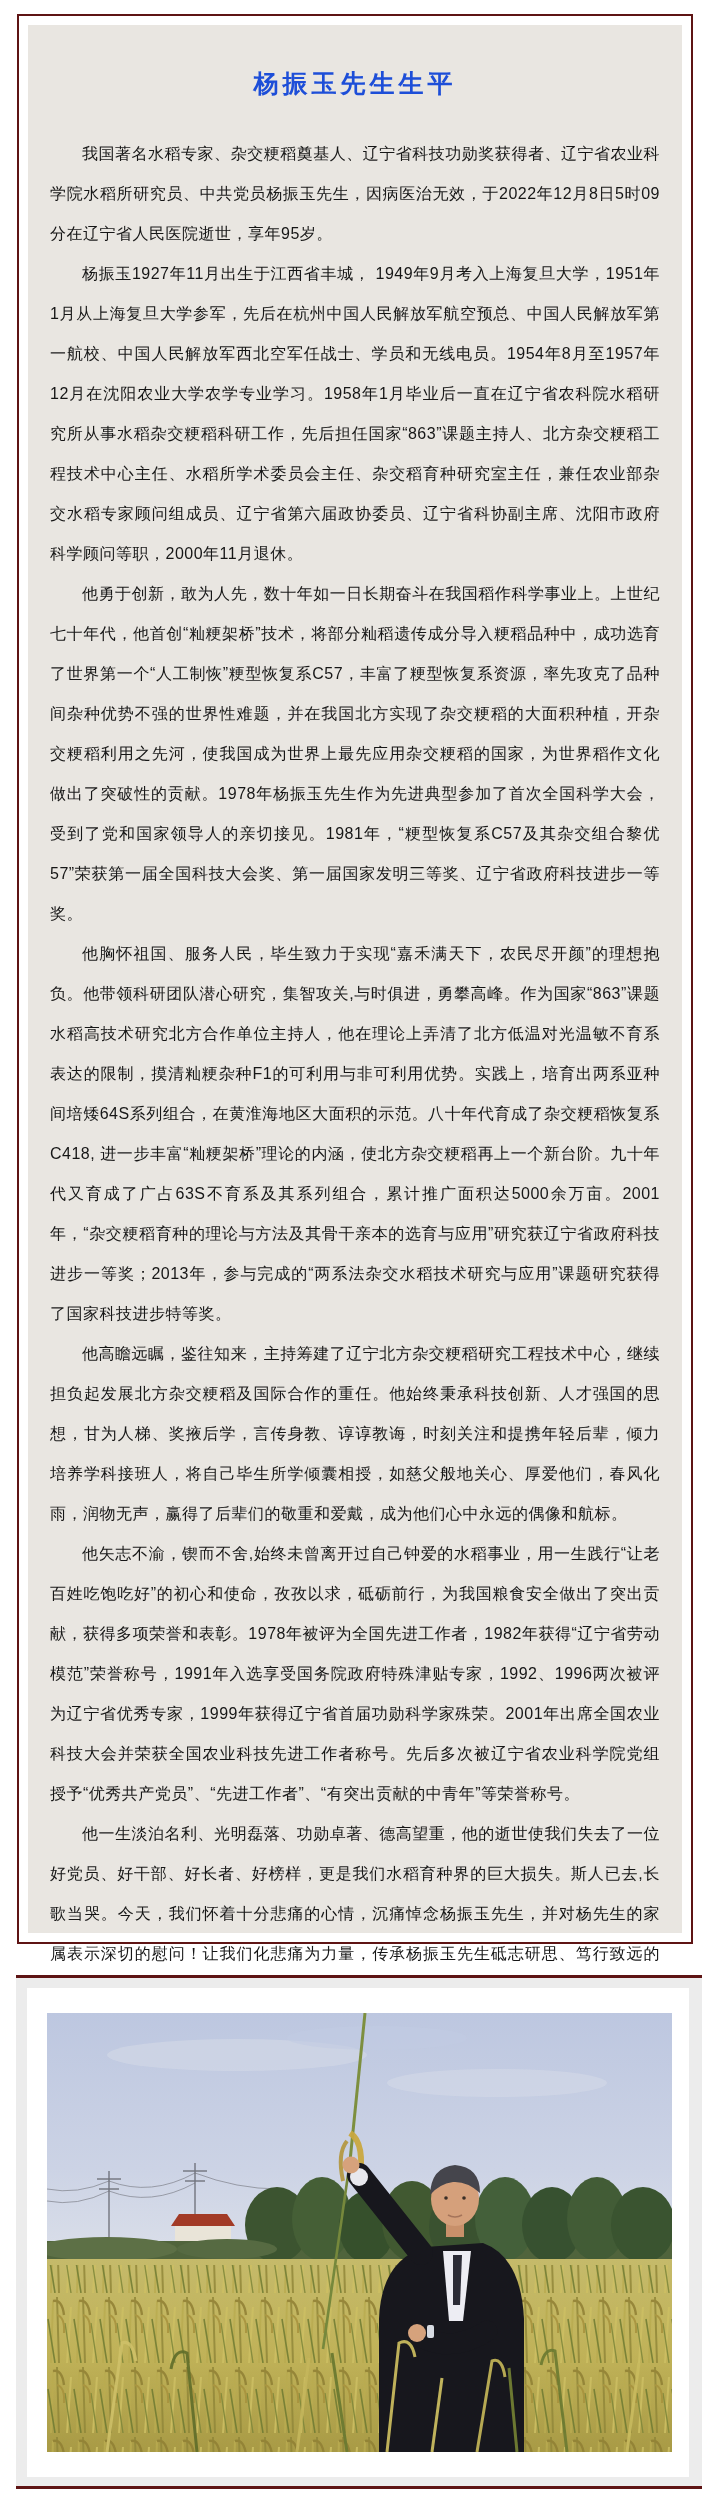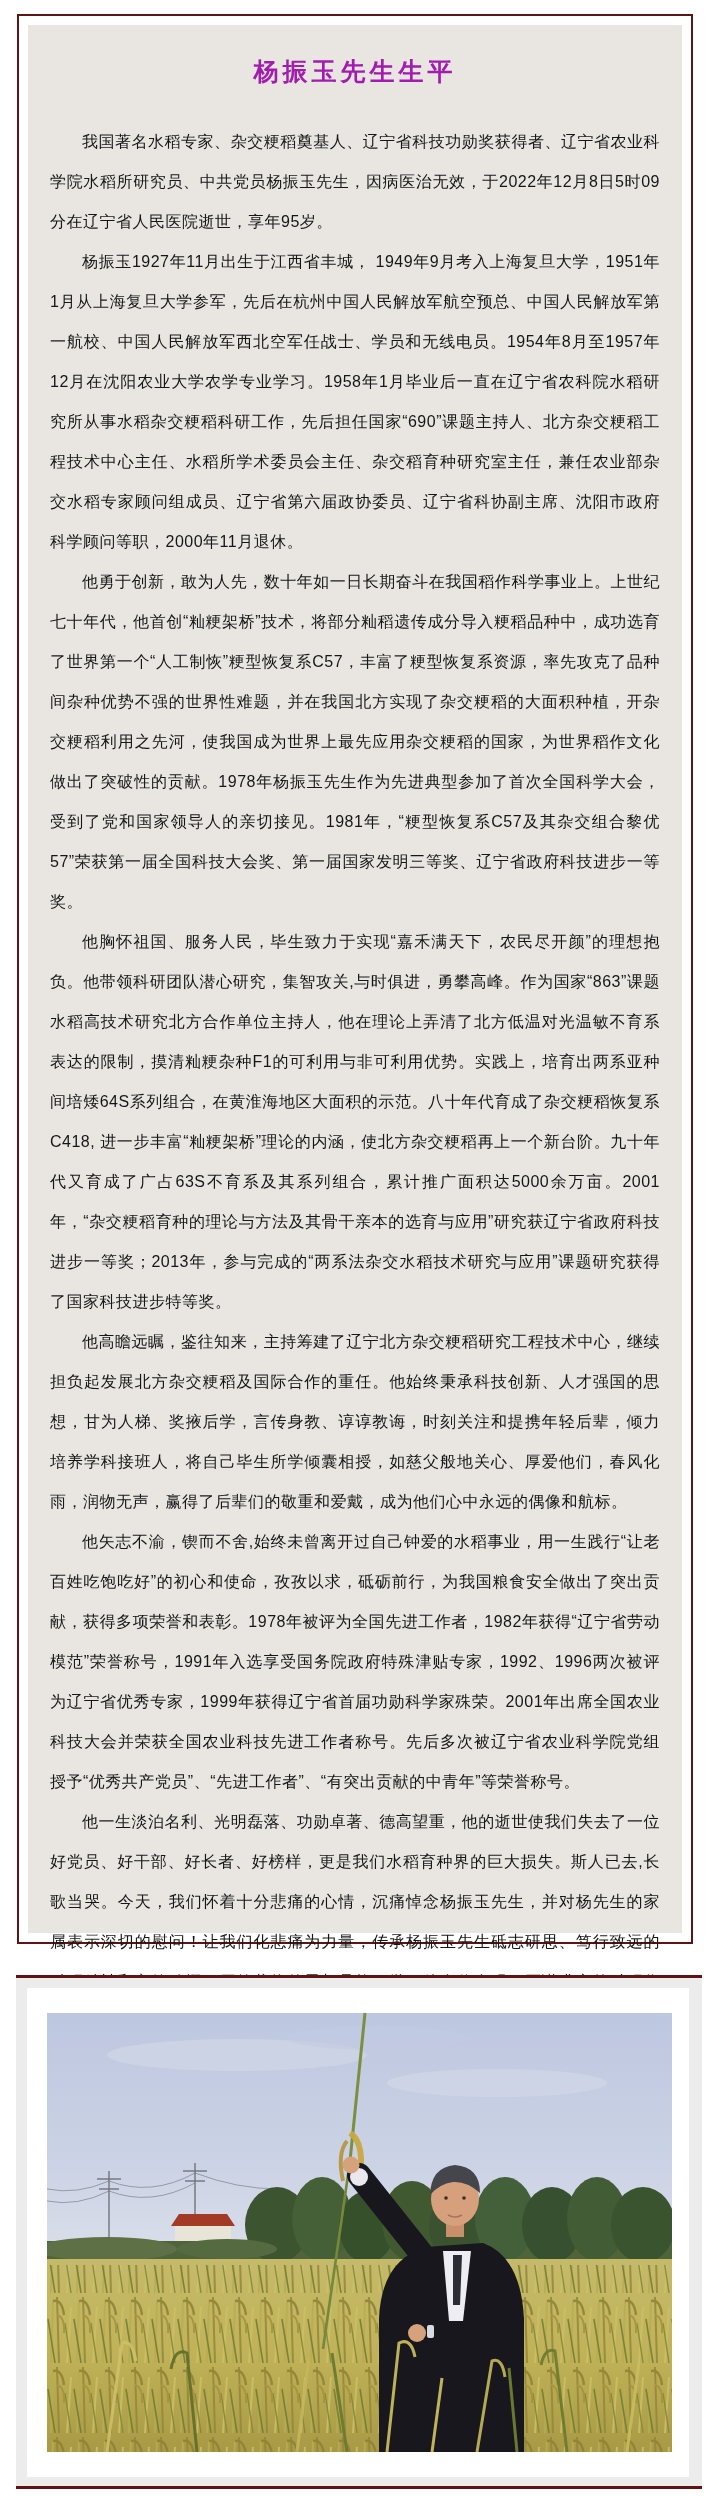--- a/index.html
+++ b/index.html
@@ -25,22 +25,22 @@
     background: #e9e6e1;
     width: 100%; height: 100%;
     padding: 30px 22px 26px 22px;
     color: #141414;
   }
   .doc-title {
     text-align: center;
     font-size: 25px;
     font-weight: bold;
     letter-spacing: 4px;
-    margin: 0 0 34px 0;
-    color: #a21caf;
+    margin: 12px 0 34px 0;
+    color: #1d4ed8;
   }
   .doc-body p {
     font-size: 16px;
     line-height: 40px;
     text-align: justify;
     text-indent: 2em;
     letter-spacing: 0.5px;
     color: #161616;
   }
 
@@ -78,21 +78,21 @@
   }
 </style>
 </head>
 <body>
 
 <div class="doc-frame">
   <div class="doc-content">
     <h1 class="doc-title">杨振玉先生生平</h1>
     <div class="doc-body">
       <p>我国著名水稻专家、杂交粳稻奠基人、辽宁省科技功勋奖获得者、辽宁省农业科学院水稻所研究员、中共党员杨振玉先生，因病医治无效，于2022年12月8日5时09分在辽宁省人民医院逝世，享年95岁。</p>
-      <p>杨振玉1927年11月出生于江西省丰城， 1949年9月考入上海复旦大学，1951年1月从上海复旦大学参军，先后在杭州中国人民解放军航空预总、中国人民解放军第一航校、中国人民解放军西北空军任战士、学员和无线电员。1954年8月至1957年12月在沈阳农业大学农学专业学习。1958年1月毕业后一直在辽宁省农科院水稻研究所从事水稻杂交粳稻科研工作，先后担任国家“690”课题主持人、北方杂交粳稻工程技术中心主任、水稻所学术委员会主任、杂交稻育种研究室主任，兼任农业部杂交水稻专家顾问组成员、辽宁省第六届政协委员、辽宁省科协副主席、沈阳市政府科学顾问等职，2000年11月退休。</p>
+      <p>杨振玉1927年11月出生于江西省丰城， 1949年9月考入上海复旦大学，1951年1月从上海复旦大学参军，先后在杭州中国人民解放军航空预总、中国人民解放军第一航校、中国人民解放军西北空军任战士、学员和无线电员。1954年8月至1957年12月在沈阳农业大学农学专业学习。1958年1月毕业后一直在辽宁省农科院水稻研究所从事水稻杂交粳稻科研工作，先后担任国家“863”课题主持人、北方杂交粳稻工程技术中心主任、水稻所学术委员会主任、杂交稻育种研究室主任，兼任农业部杂交水稻专家顾问组成员、辽宁省第六届政协委员、辽宁省科协副主席、沈阳市政府科学顾问等职，2000年11月退休。</p>
       <p>他勇于创新，敢为人先，数十年如一日长期奋斗在我国稻作科学事业上。上世纪七十年代，他首创“籼粳架桥”技术，将部分籼稻遗传成分导入粳稻品种中，成功选育了世界第一个“人工制恢”粳型恢复系C57，丰富了粳型恢复系资源，率先攻克了品种间杂种优势不强的世界性难题，并在我国北方实现了杂交粳稻的大面积种植，开杂交粳稻利用之先河，使我国成为世界上最先应用杂交粳稻的国家，为世界稻作文化做出了突破性的贡献。1978年杨振玉先生作为先进典型参加了首次全国科学大会，受到了党和国家领导人的亲切接见。1981年，“粳型恢复系C57及其杂交组合黎优57”荣获第一届全国科技大会奖、第一届国家发明三等奖、辽宁省政府科技进步一等奖。</p>
       <p>他胸怀祖国、服务人民，毕生致力于实现“嘉禾满天下，农民尽开颜”的理想抱负。他带领科研团队潜心研究，集智攻关,与时俱进，勇攀高峰。作为国家“863”课题水稻高技术研究北方合作单位主持人，他在理论上弄清了北方低温对光温敏不育系表达的限制，摸清籼粳杂种F1的可利用与非可利用优势。实践上，培育出两系亚种间培矮64S系列组合，在黄淮海地区大面积的示范。八十年代育成了杂交粳稻恢复系C418, 进一步丰富“籼粳架桥”理论的内涵，使北方杂交粳稻再上一个新台阶。九十年代又育成了广占63S不育系及其系列组合，累计推广面积达5000余万亩。2001年，“杂交粳稻育种的理论与方法及其骨干亲本的选育与应用”研究获辽宁省政府科技进步一等奖；2013年，参与完成的“两系法杂交水稻技术研究与应用”课题研究获得了国家科技进步特等奖。</p>
       <p>他高瞻远瞩，鉴往知来，主持筹建了辽宁北方杂交粳稻研究工程技术中心，继续担负起发展北方杂交粳稻及国际合作的重任。他始终秉承科技创新、人才强国的思想，甘为人梯、奖掖后学，言传身教、谆谆教诲，时刻关注和提携年轻后辈，倾力培养学科接班人，将自己毕生所学倾囊相授，如慈父般地关心、厚爱他们，春风化雨，润物无声，赢得了后辈们的敬重和爱戴，成为他们心中永远的偶像和航标。</p>
       <p>他矢志不渝，锲而不舍,始终未曾离开过自己钟爱的水稻事业，用一生践行“让老百姓吃饱吃好”的初心和使命，孜孜以求，砥砺前行，为我国粮食安全做出了突出贡献，获得多项荣誉和表彰。1978年被评为全国先进工作者，1982年获得“辽宁省劳动模范”荣誉称号，1991年入选享受国务院政府特殊津贴专家，1992、1996两次被评为辽宁省优秀专家，1999年获得辽宁省首届功勋科学家殊荣。2001年出席全国农业科技大会并荣获全国农业科技先进工作者称号。先后多次被辽宁省农业科学院党组授予“优秀共产党员”、“先进工作者”、“有突出贡献的中青年”等荣誉称号。</p>
       <p>他一生淡泊名利、光明磊落、功勋卓著、德高望重，他的逝世使我们失去了一位好党员、好干部、好长者、好榜样，更是我们水稻育种界的巨大损失。斯人已去,长歌当哭。今天，我们怀着十分悲痛的心情，沉痛悼念杨振玉先生，并对杨先生的家属表示深切的慰问！让我们化悲痛为力量，传承杨振玉先生砥志研思、笃行致远的科研精神和宁静致远、厚德载物的思想品格，学习他自信自强、严谨求实的科研作风和兢兢业业、默默奉献的高尚情怀，在各自的岗位上努力工作，守正创新，踔厉奋发，勇毅前行，为辽宁乃至北方水稻事业发展作出更大贡献。</p>
 
     </div>
 
   </div>
 </div>

